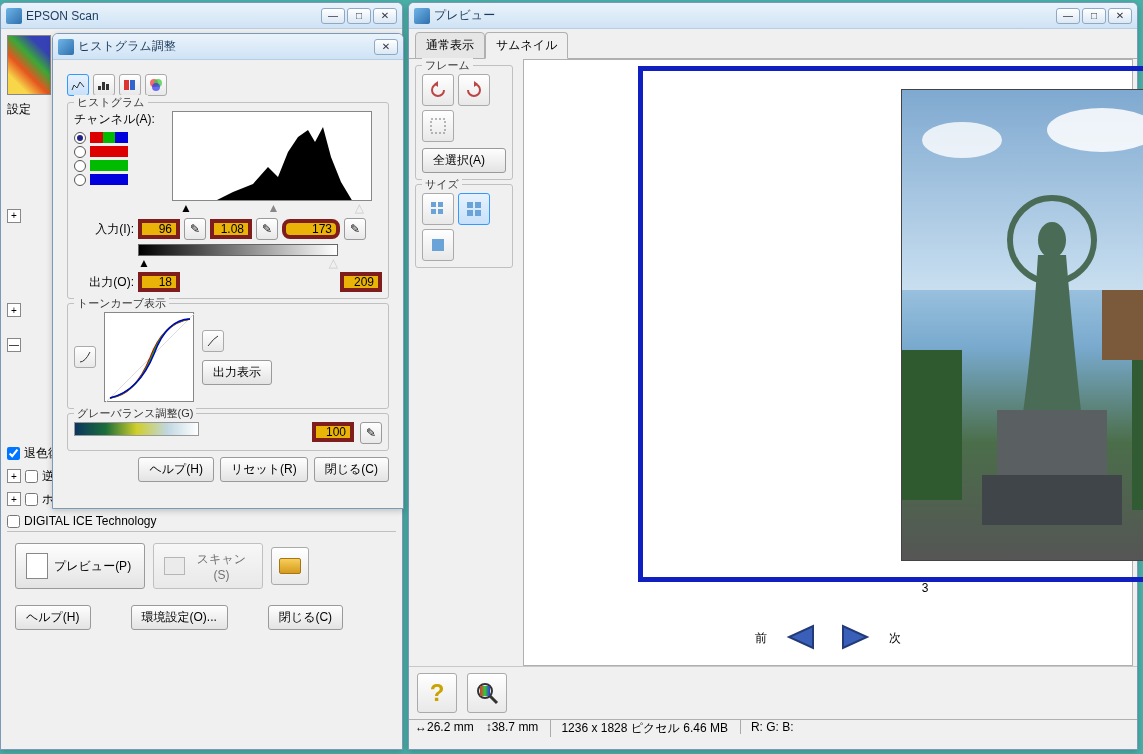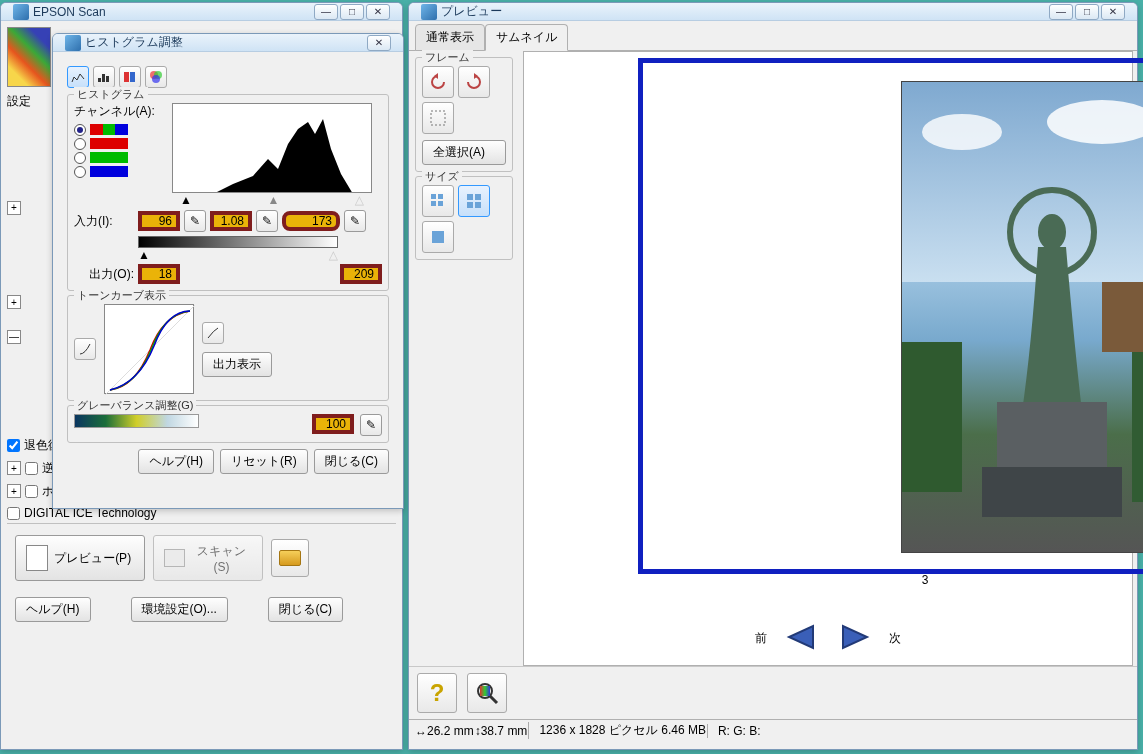--- a/index.html
+++ b/index.html
@@ -1,19 +1,19 @@
 <!DOCTYPE html>
 <html><head>
 <meta charset="utf-8">
 <style>
 * { box-sizing: border-box; margin: 0; padding: 0; font-family: "MS UI Gothic", sans-serif; font-size: 12px; }
 body { background: #49b0a8; width: 1143px; height: 754px; overflow: hidden; position: relative; }
 
 .window { position: absolute; background: #f0f0f0; border: 1px solid #7b99b8; border-radius: 6px 6px 0 0; box-shadow: 0 2px 6px rgba(0,0,0,0.2); }
-.titlebar { height: 18px; background: linear-gradient(#eaf3fb,#cfe3f5); display: flex; align-items: center; padding: 0 12px; border-radius: 5px 5px 0 0; border-bottom: 1px solid #b7cde2; }
+.titlebar { height: 26px; background: linear-gradient(#eaf3fb,#cfe3f5); display: flex; align-items: center; padding: 0 5px; border-radius: 5px 5px 0 0; border-bottom: 1px solid #b7cde2; }
 .titlebar .ticon { width: 16px; height: 16px; margin-right: 4px; background: linear-gradient(135deg,#6fb5e8,#2e6fad); border-radius: 2px; }
 .titlebar .ttext { flex: 1; color: #1c3a5b; }
 .titlebar .tbtn { width: 24px; height: 16px; border: 1px solid #8fa9c4; border-radius: 3px; background: linear-gradient(#fff,#dbe8f4); margin-left: 2px; display: flex; align-items: center; justify-content: center; color: #334; font-size: 10px; cursor: pointer; }
 
 .btn { border: 1px solid #9a9a9a; border-radius: 3px; background: linear-gradient(#fefefe,#e3e3e3); padding: 3px 10px; cursor: pointer; display: inline-flex; align-items: center; }
 
 .fieldset { border: 1px solid #c0c0c0; border-radius: 3px; padding: 8px 6px 6px; position: relative; margin-bottom: 4px; }
 .fieldset .legend { position: absolute; top: -8px; left: 6px; background: #f0f0f0; padding: 0 3px; font-size: 11px; color: #333; }
 
 input[type=text] { border: 4px solid #7f1d1d; background: #eab308; padding: 2px 4px; text-align: right; height: 20px; }
@@ -45,21 +45,21 @@
 #preview { left: 408px; top: 2px; width: 730px; height: 748px; }
 #preview .body { height: calc(100% - 26px); display: flex; flex-direction: column; }
 .tabs { display: flex; border-bottom: 1px solid #b0b0b0; margin-top: 2px; }
 .tab { padding: 4px 10px; border: 1px solid #b0b0b0; background: #e6e6e6; position: relative; top: 1px; border-radius: 4px 4px 0 0; cursor: pointer; }
 .tab.active { background: #f0f0f0; border-bottom: 1px solid #f0f0f0; }
 
 .preview-area { flex: 1; background: #fff; border: 1px solid #b0b0b0; margin: 0 4px; position: relative; }
 .thumbborder { position: absolute; left: 114px; top: 6px; width: 574px; height: 516px; border: 5px solid #1020c0; }
 .thumbimg { position: absolute; left: 258px; top: 18px; width: 286px; height: 472px; background: linear-gradient(#8fb5d8 0%,#b9d7ee 30%,#78a9cd 55%,#4b6e4a 75%,#555 100%); border: 1px solid #444; }
 
-.statusbar { height: 22px; border-top: 1px solid #b0b0b0; background: #f0f0f0; display: flex; align-items: center; font-size: 11px; padding: 0 6px; gap: 1px; }
+.statusbar { height: 30px; border-top: 1px solid #b0b0b0; background: #f0f0f0; display: flex; align-items: flex-start; font-size: 11px; padding: 0 6px; gap: 12px; }
 
 .bottombar { height: 70px; border-top: 1px solid #c0c0c0; padding: 8px; display: flex; align-items: center; gap: 8px; }
 
 .eyedrop { width: 22px; height: 22px; border: 1px solid #9a9a9a; border-radius: 3px; background: linear-gradient(#fff,#e8e8e8); display: inline-flex; align-items: center; justify-content: center; cursor: pointer; }
 
 .expand { width:14px; height:14px; border:1px solid #888; display:inline-flex; align-items:center; justify-content:center; font-size:10px; background:#fff; cursor:pointer; }
 
 label.opt { display:block; padding:3px 0; }
 </style>
 </head>
@@ -178,21 +178,21 @@
               </svg>
           </div>
           <div style="display:flex;justify-content:space-between;padding:0 8px;">
             <span>▲</span>
             <span style="color:#888">▲</span>
             <span style="color:#ccc">△</span>
           </div>
         </div>
       </div>
       <div style="display:flex;align-items:center;gap:4px;margin-top:3px;">
-        <span style="width:60px;">入力(I):</span>
+        <span style="width:60px;text-align:right;">入力(I):</span>
         <input type="text" style="width: 42px;" value="96">
         <span class="eyedrop">✎</span>
         <input type="text" style="width: 42px;" value="1.08">
         <span class="eyedrop">✎</span>
         <input type="text" style="width: 58px; border-radius: 8px;" value="173">
         <span class="eyedrop">✎</span>
       </div>
       <div style="margin:4px 0 0 64px;">
         <div class="gradbar"></div>
         <div style="display:flex;justify-content:space-between;width:200px;">

